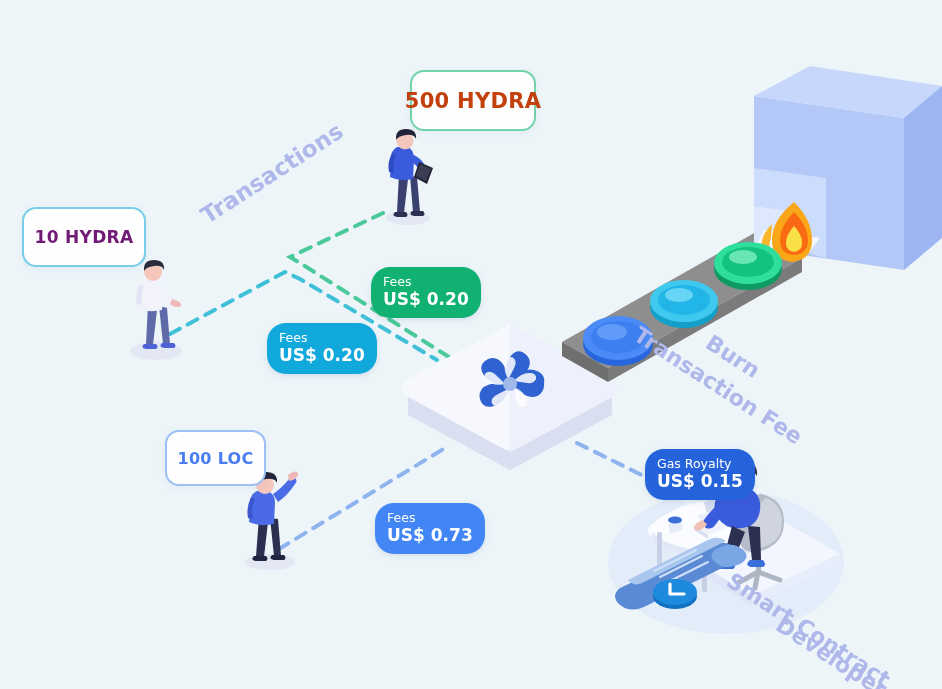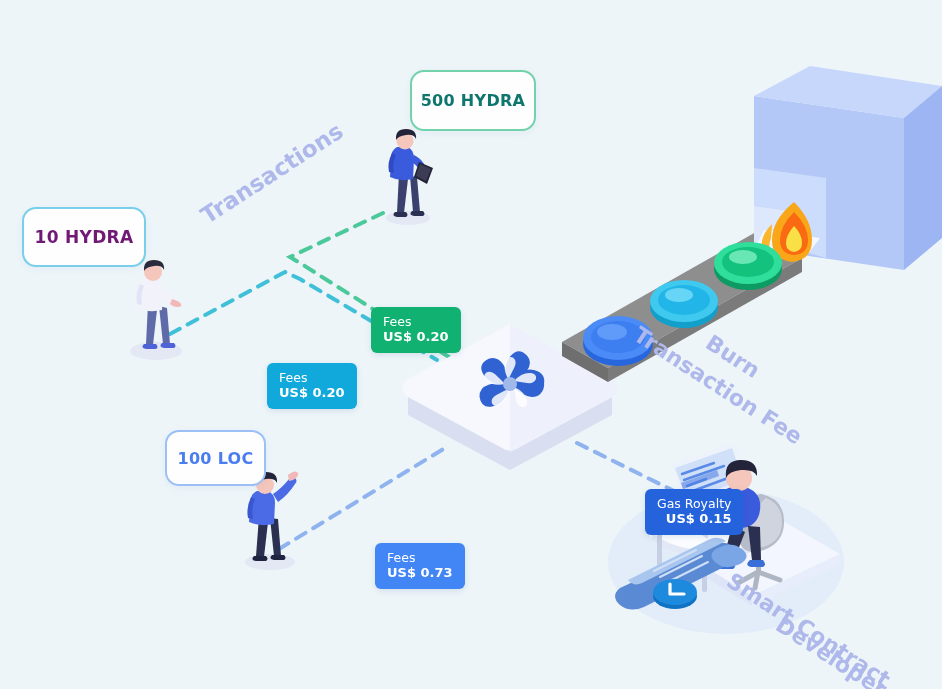--- a/index.html
+++ b/index.html
@@ -24,36 +24,35 @@
     background:#fefeff;
     border:2px solid #7dd3ef;
     border-radius:14px;
     display:flex;align-items:center;justify-content:center;
     font-weight:bold;
     letter-spacing:.3px;
     box-shadow:0 2px 7px rgba(70,110,160,.07);
     white-space:nowrap;
   }
   #value-box-hydra10{left:22px;top:207px;width:120px;height:56px;font-size:17px;color:#701a75;border-color:#79cfe9;}
-  #value-box-hydra500{left:410px;top:70px;width:122px;height:57px;font-size:16px;color:#0f766e;border-color:#72d3ab;}
+  #value-box-hydra500{left:410px;top:70px;width:122px;height:57px;font-size:21px;color:#c2410c;border-color:#72d3ab;}
   #value-box-loc100{left:165px;top:430px;width:97px;height:52px;font-size:16px;color:#4a7df0;border-color:#9cc0f6;}
 
   
   .fee-badge{
     position:absolute;
-    border-radius:6px;
+    border-radius:19px;
     color:#ffffff;
     padding:7px 12px 8px 12px;
     line-height:1.22;
     box-shadow:0 2px 6px rgba(40,80,120,.13);
     white-space:nowrap;
-    margin-top:40px;
   }
   .fee-badge .fee-title{font-size:12.5px;font-weight:normal;display:block;}
-  .fee-badge .fee-amount{font-size:13px;font-weight:bold;display:block;text-align:right;}
+  .fee-badge .fee-amount{font-size:17px;font-weight:bold;display:block;}
   #fee-badge-green{left:371px;top:267px;background:#10b171;}
   #fee-badge-cyan {left:267px;top:323px;background:#11a8dc;}
   #fee-badge-blue {left:375px;top:503px;background:#4285f4;}
   #fee-badge-royalty{left:645px;top:449px;background:#2563dc;}
 
   
   .caption{
     position:absolute;
     color:#aeb8ea;
     font-weight:bold;

